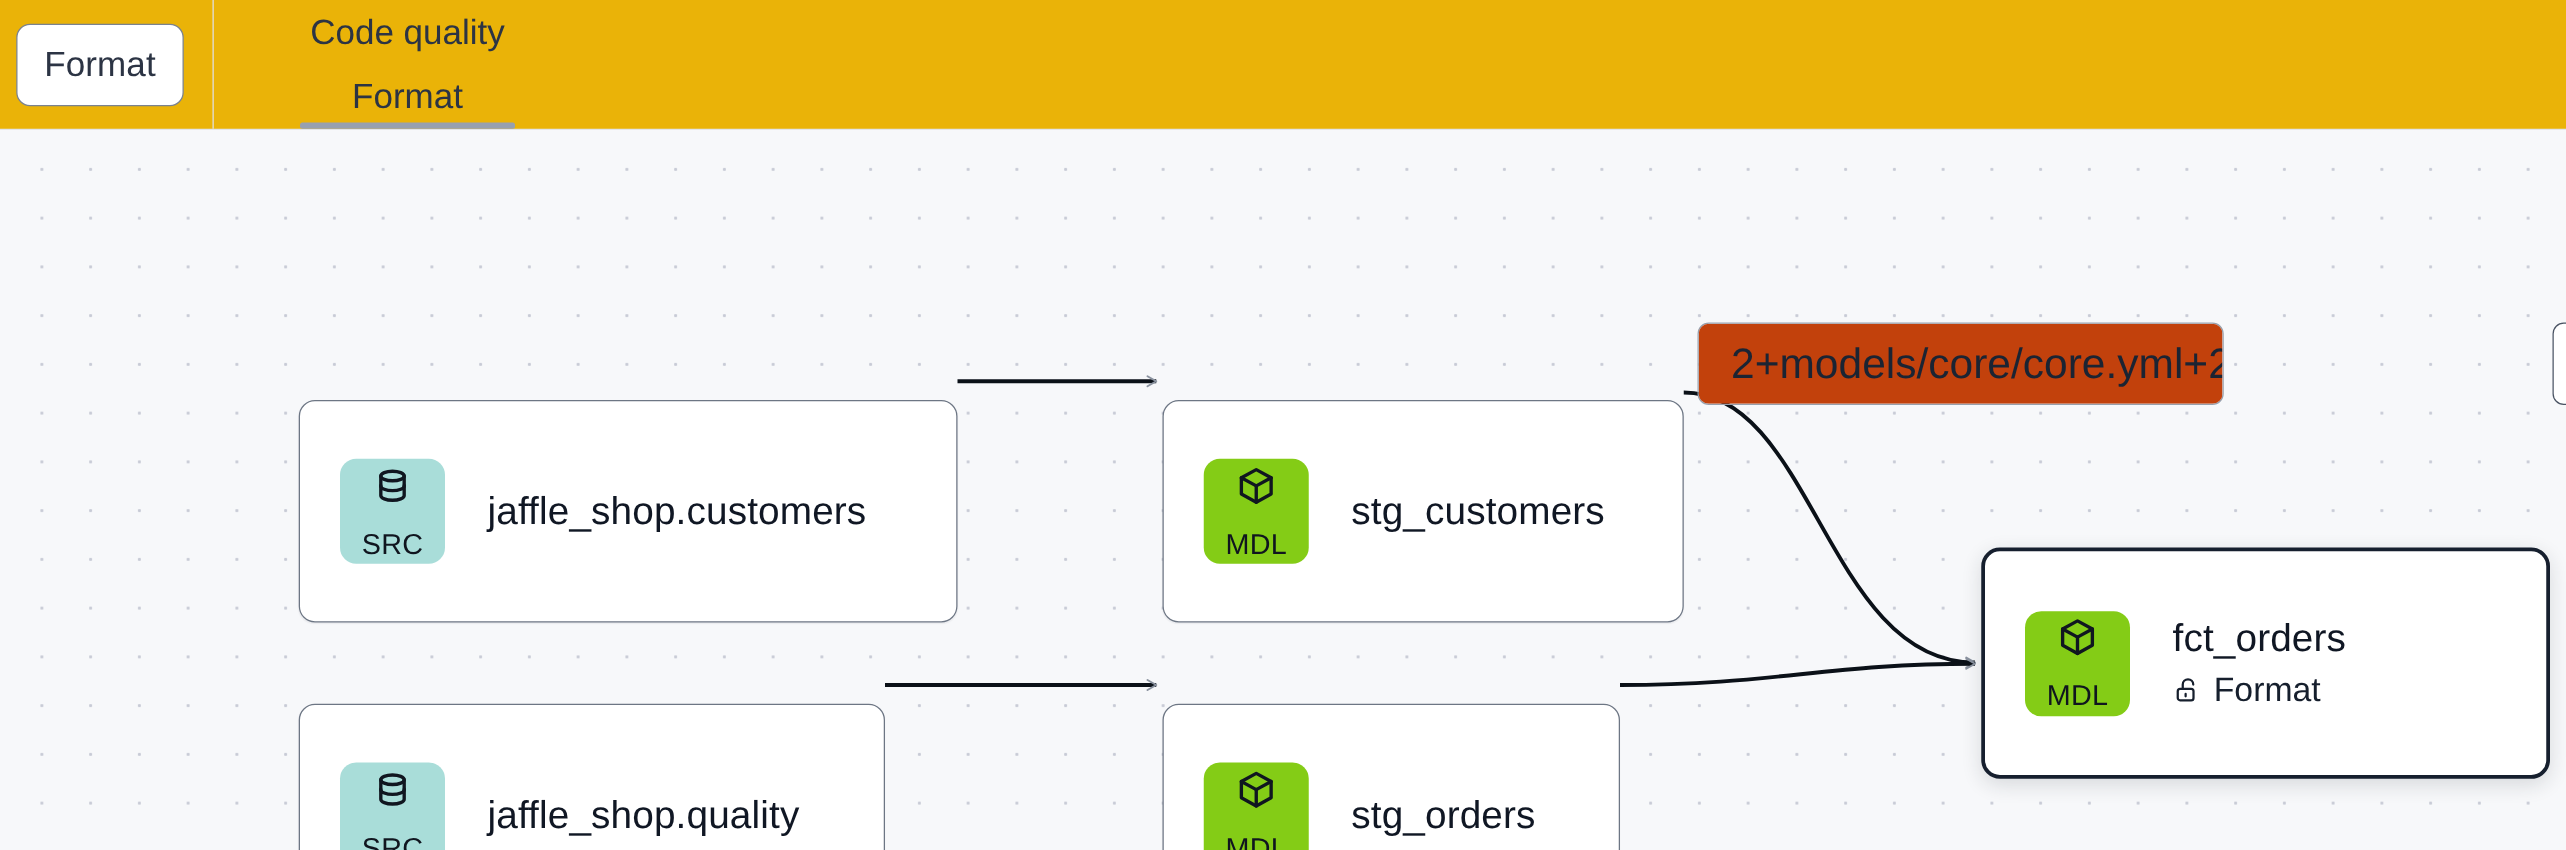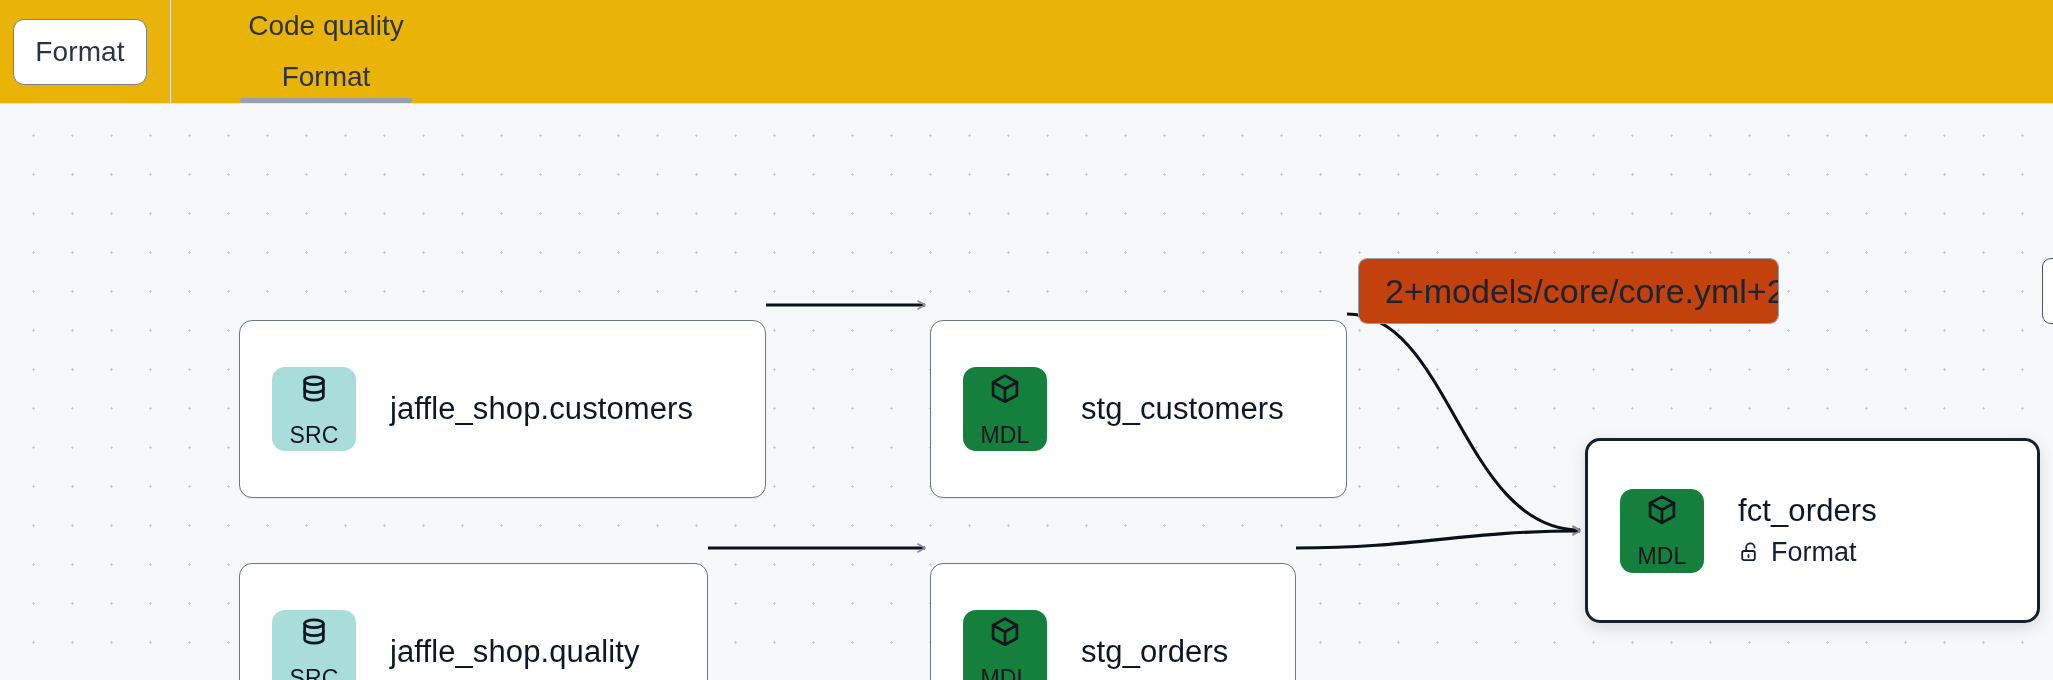--- a/index.html
+++ b/index.html
@@ -180,21 +180,21 @@
     height: 84px;
     border-radius: 13px;
     display: flex;
     flex-direction: column;
     align-items: center;
     justify-content: center;
     flex: 0 0 auto;
     margin-left: 32px;
   }
   .badge.src { background: #a9ddd9; }
-  .badge.mdl { background: #15803d; }
+  .badge.mdl { background: #84cc16; }
   .badge svg { display: block; margin-bottom: 1px; }
   .badge-label {
     font-size: 23px;
     color: #10151f;
     line-height: 1;
     margin-top: 17px;
     font-family: "Liberation Sans", sans-serif;
     letter-spacing: 0.2px;
   }
   .node-body {

